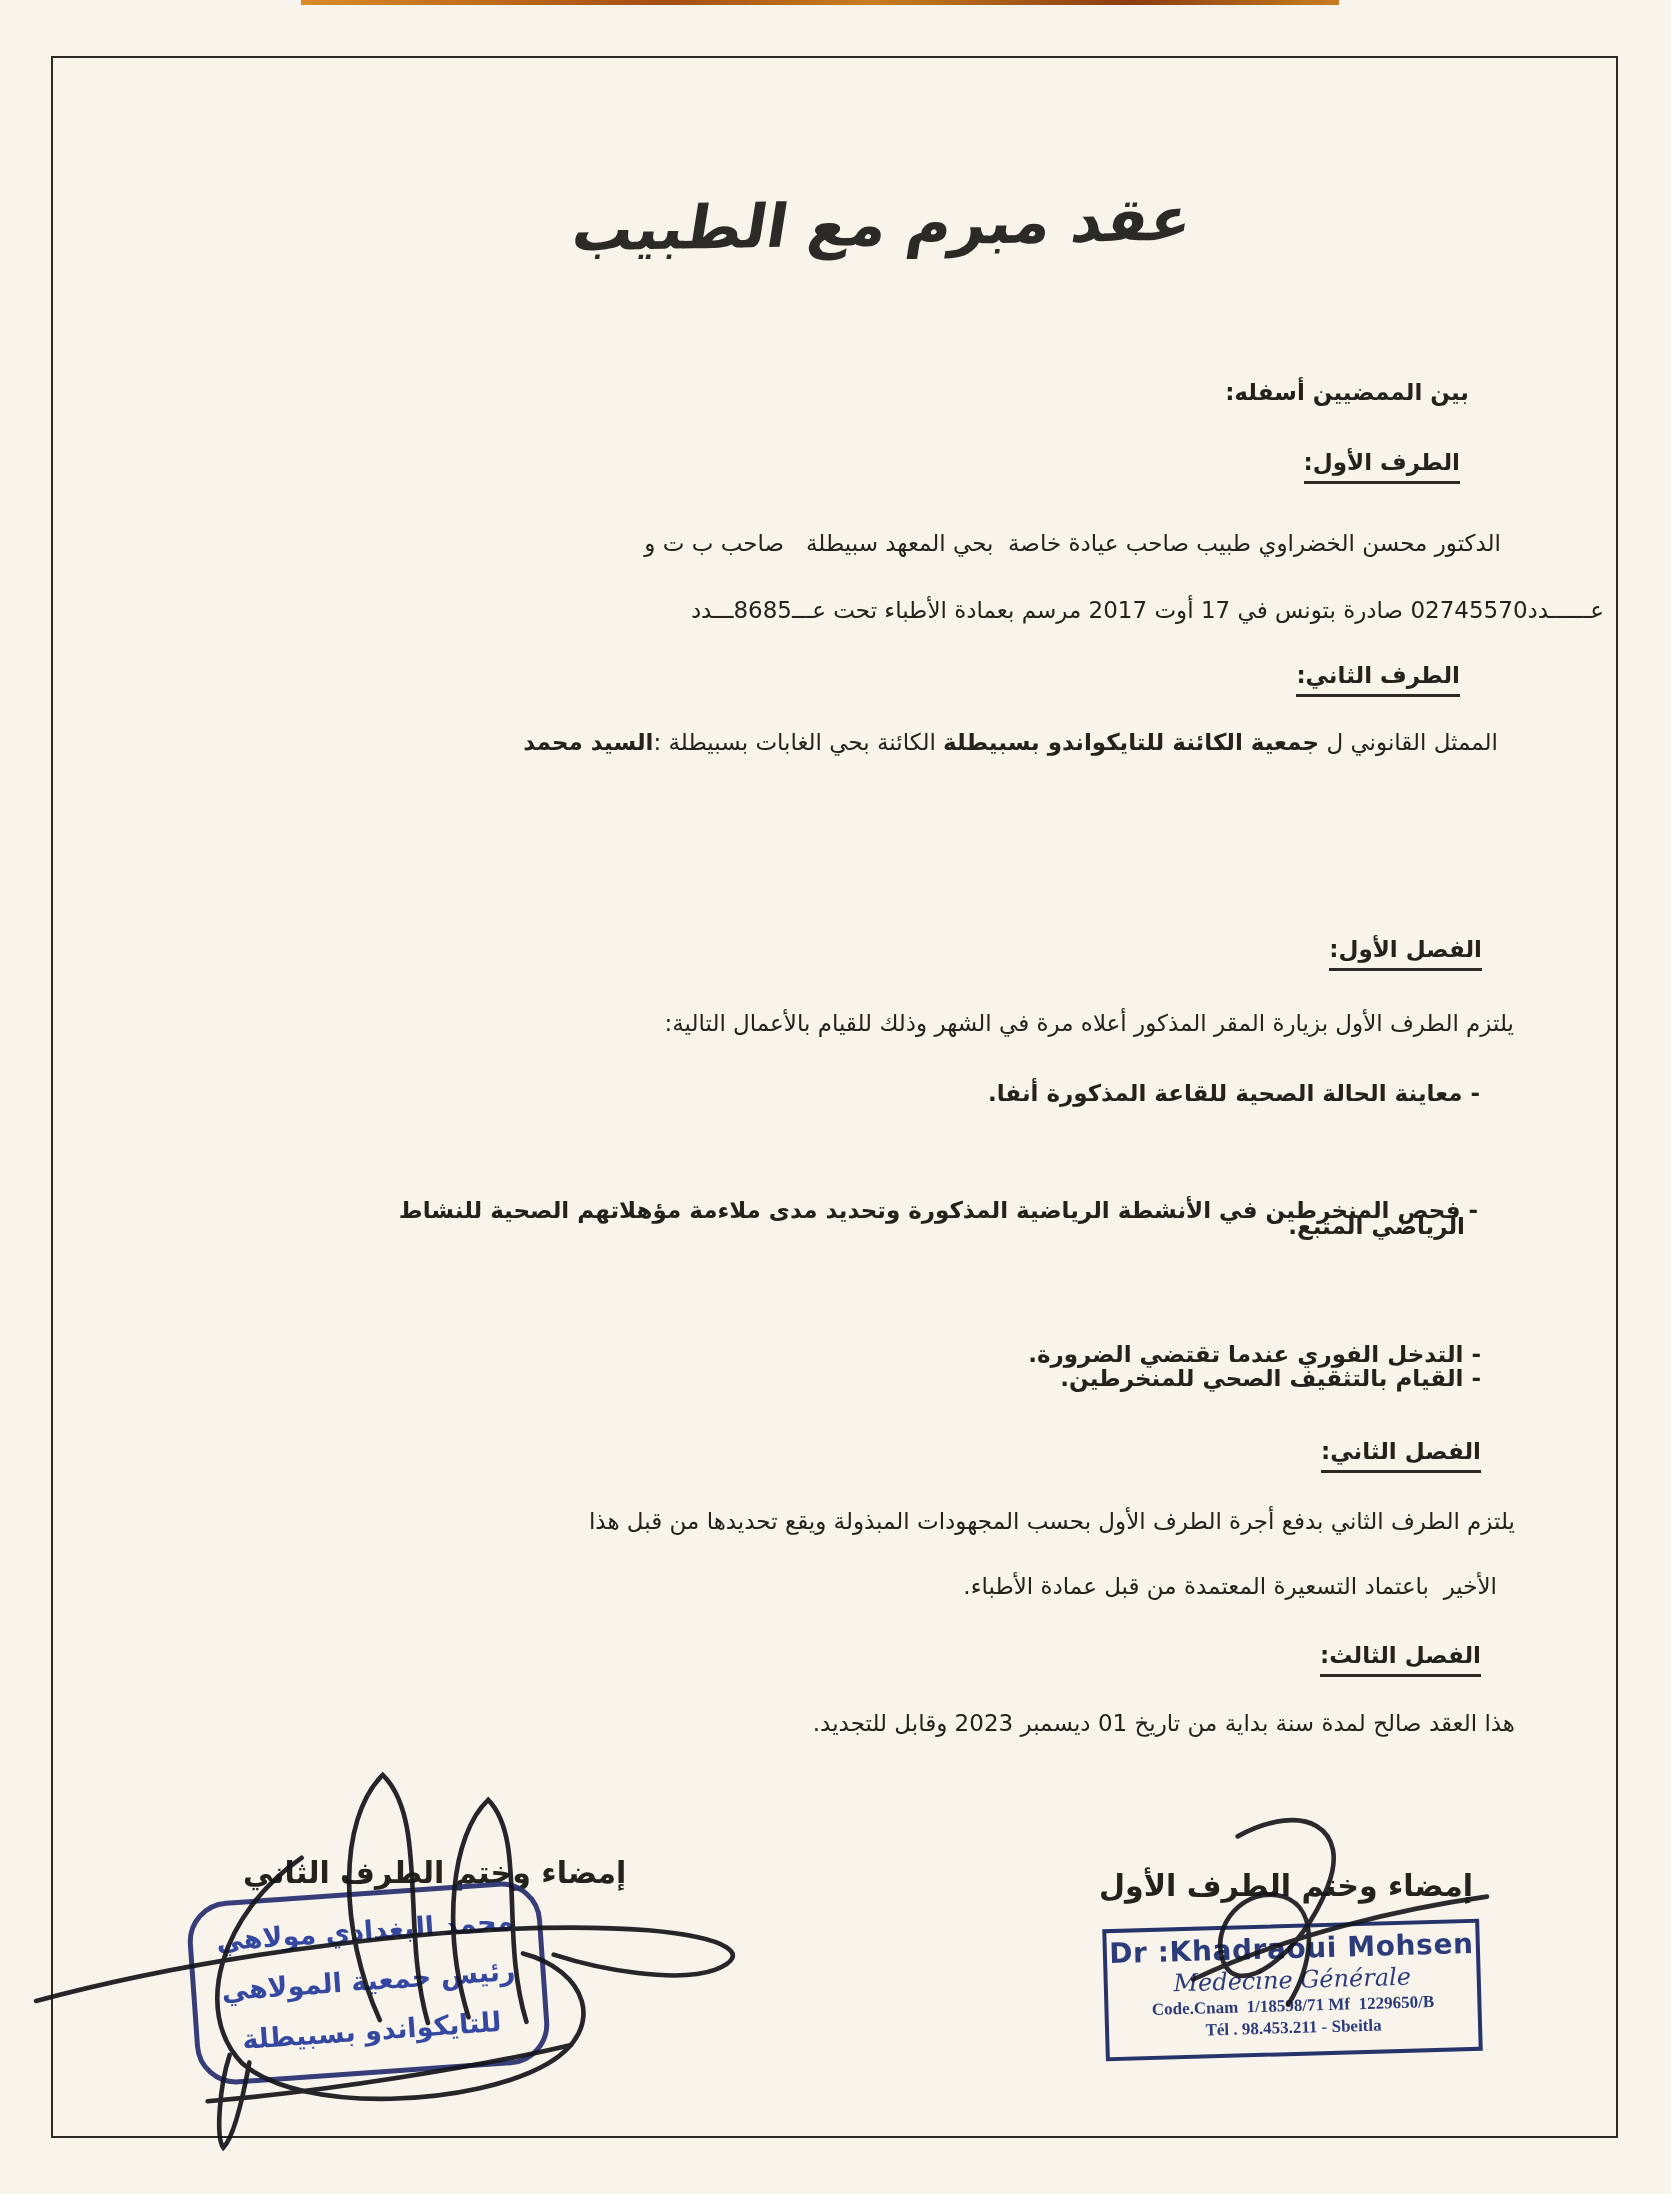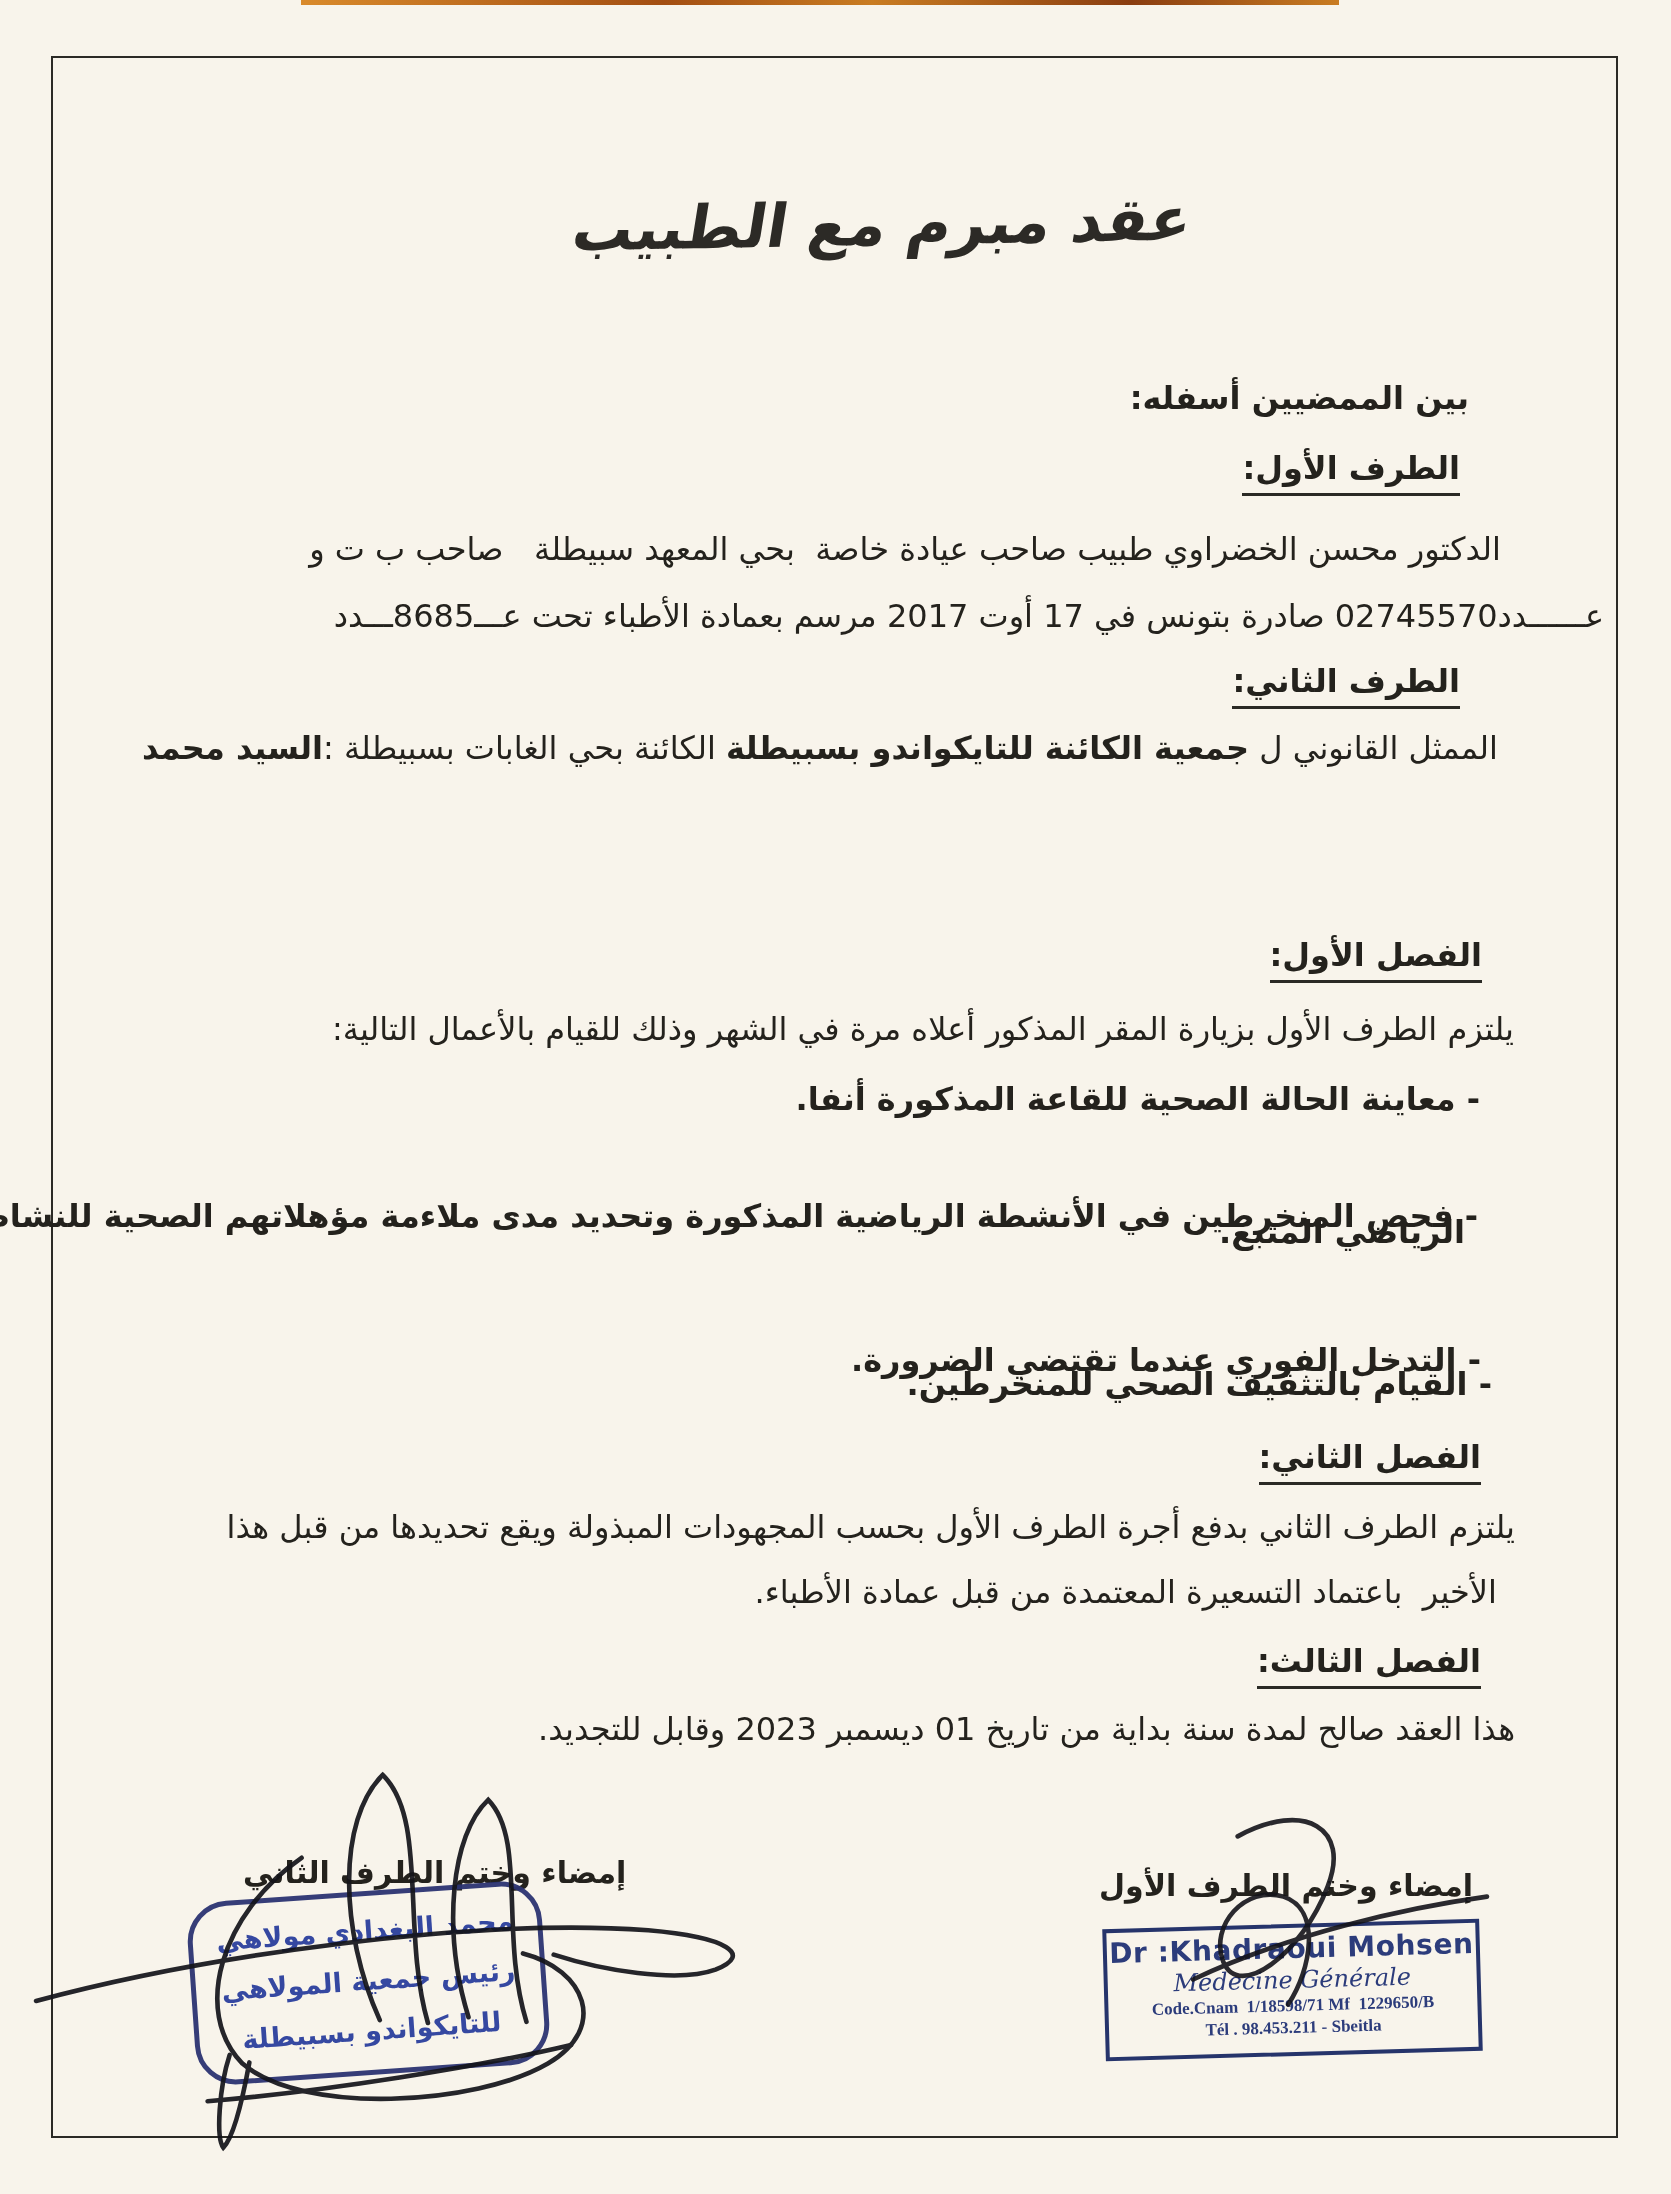--- a/index.html
+++ b/index.html
@@ -18,21 +18,21 @@
   }
   
   .frame{
     position:absolute;left:51px;top:56px;right:54px;bottom:56px;
     border:2.3px solid #2b2a25;
   }
   .ln{
     position:absolute;
     direction:rtl;
     white-space:nowrap;
-    font-size:32px;
+    font-size:23px;
     line-height:1.25;
     letter-spacing:0;
   }
   .b{font-weight:700;}
   .title{
     top:187px;right:481px;
     font-size:60px;font-weight:700;
     transform:skewX(-10deg) rotate(-1deg);
     color:#2c2a26;
     letter-spacing:1.2px;
@@ -92,21 +92,21 @@
 
 
   <div class="ln heading" style="top:935px;right:190px;">
     <span class="u">الفصل الأول:</span>
   </div>
   <div class="ln" style="top:1009px;right:158px;">يلتزم الطرف الأول بزيارة المقر المذكور أعلاه مرة في الشهر وذلك للقيام بالأعمال التالية:</div>
   <div class="ln b" style="top:1079px;right:192px;">- معاينة الحالة الصحية للقاعة المذكورة أنفا.</div>
   <div class="ln b" style="top:1196px;right:194px;text-align:center;">- فحص المنخرطين في الأنشطة الرياضية المذكورة وتحديد مدى ملاءمة مؤهلاتهم الصحية للنشاط</div>
   <div class="ln b" style="top:1212px;right:207px;">الرياضي المتبع.</div>
   <div class="ln b" style="top:1340px;right:191px;margin-left:8px;">- التدخل الفوري عندما تقتضي الضرورة.</div>
-  <div class="ln b" style="top:1364px;right:180px;margin-left:24px;">- القيام بالتثقيف الصحي للمنخرطين.</div>
+  <div class="ln b" style="top:1364px;right:191px;margin-left:24px;">- القيام بالتثقيف الصحي للمنخرطين.</div>
 
   <div class="ln heading" style="top:1437px;right:191px;">
     <span class="u">الفصل الثاني:</span>
   </div>
   <div class="ln" style="top:1507px;right:157px;">يلتزم الطرف الثاني بدفع أجرة الطرف الأول بحسب المجهودات المبذولة ويقع تحديدها من قبل هذا</div>
   <div class="ln" style="top:1572px;right:175px;">الأخير &nbsp;باعتماد التسعيرة المعتمدة من قبل عمادة الأطباء.</div>
 
   <div class="ln heading" style="top:1641px;right:191px;">
     <span class="u">الفصل الثالث:</span>
   </div>

